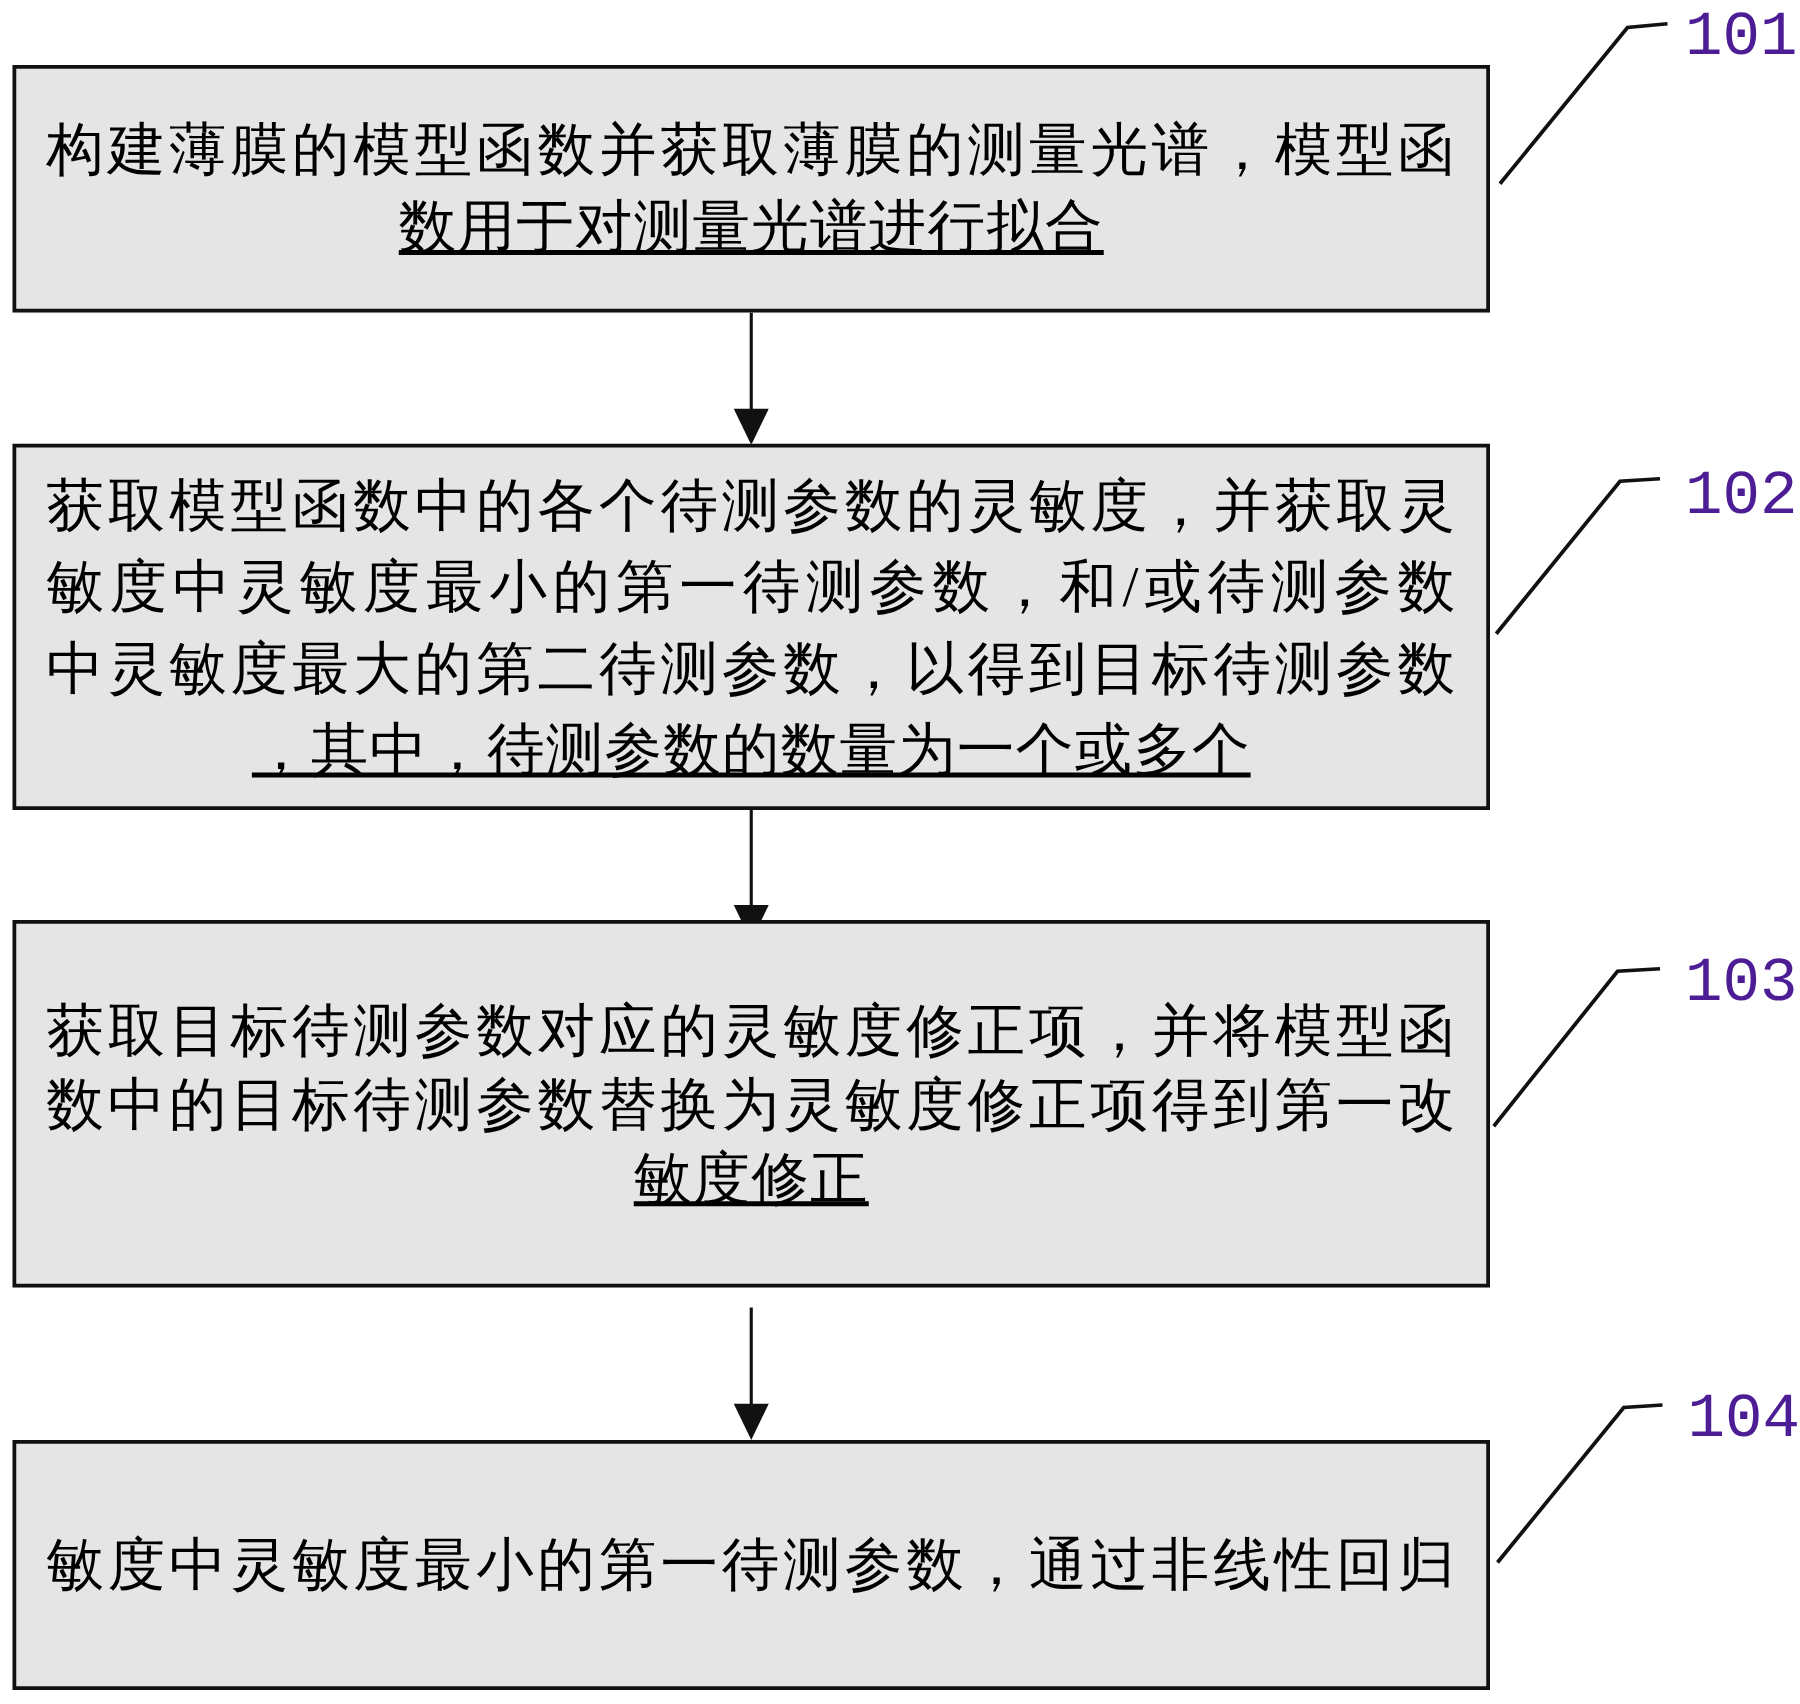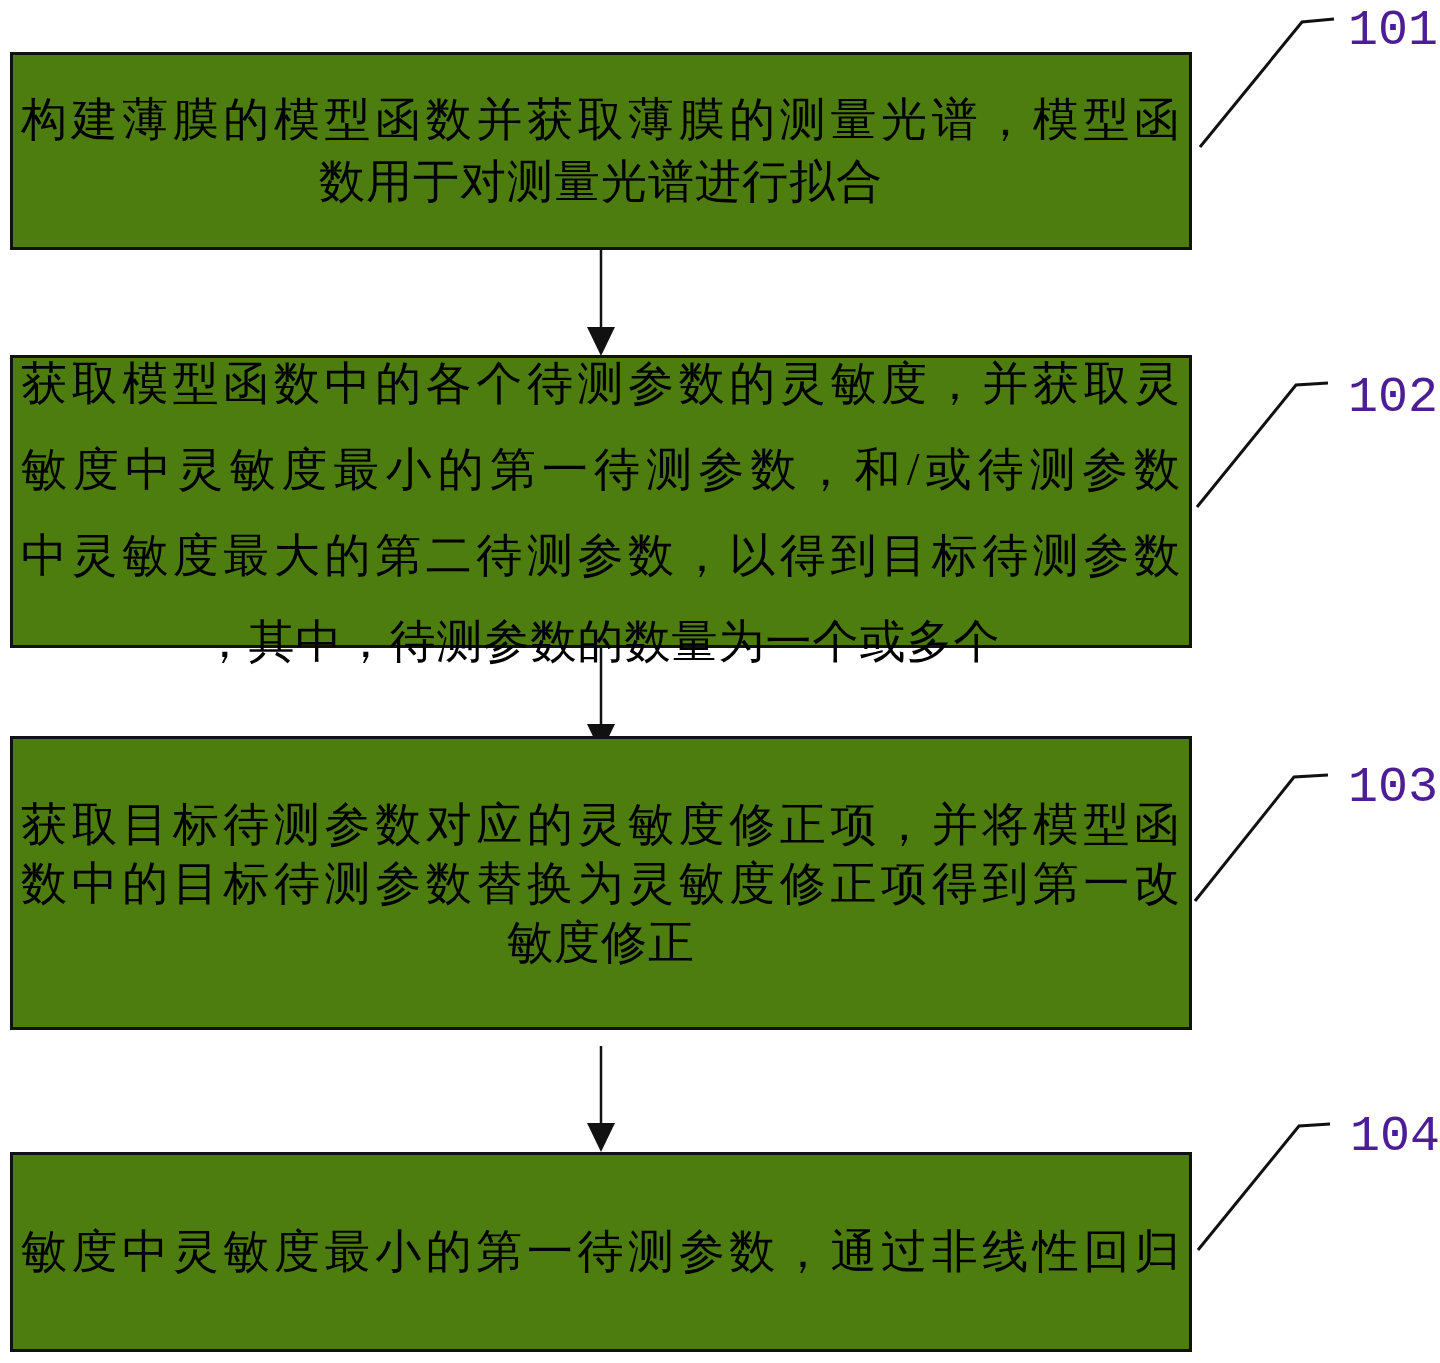--- a/index.html
+++ b/index.html
@@ -22,44 +22,45 @@
     width: 1440px;
     height: 1363px;
     pointer-events: none;
   }
   .flow-box {
     position: absolute;
     left: 10px;
     width: 1182px;
     box-sizing: border-box;
     border: 3px solid #111111;
-    background: #4d7c0f;
+    background: #e5e5e5;
     display: flex;
     flex-direction: column;
     justify-content: center;
-    padding: 0 8px;
+    padding: 0 24px;
     font-size: 46px;
     color: #000000;
     letter-spacing: 1px;
   }
   .flow-box .bline {
     width: 100%;
   }
   .flow-box .fill {
     text-align: justify;
     text-align-last: justify;
   }
   .flow-box .center {
     text-align: center;
     text-align-last: center;
+    text-decoration: underline;
   }
   #box-101 { top: 52px;   height: 198px; }
   #box-101 .bline { line-height: 62px; }
   #box-102 { top: 355px;  height: 293px; }
-  #box-102 .bline { line-height: 65px; margin-top: 21px; }
+  #box-102 .bline { line-height: 65px; }
   #box-103 { top: 736px;  height: 294px; }
   #box-103 .bline { line-height: 59px; }
   #box-104 { top: 1152px; height: 200px; }
   #box-104 .bline { line-height: 62px; }
   .ref-label {
     position: absolute;
     font-family: Liberation Mono, monospace;
     font-size: 50px;
     line-height: 58px;
     color: #4c1d95;

